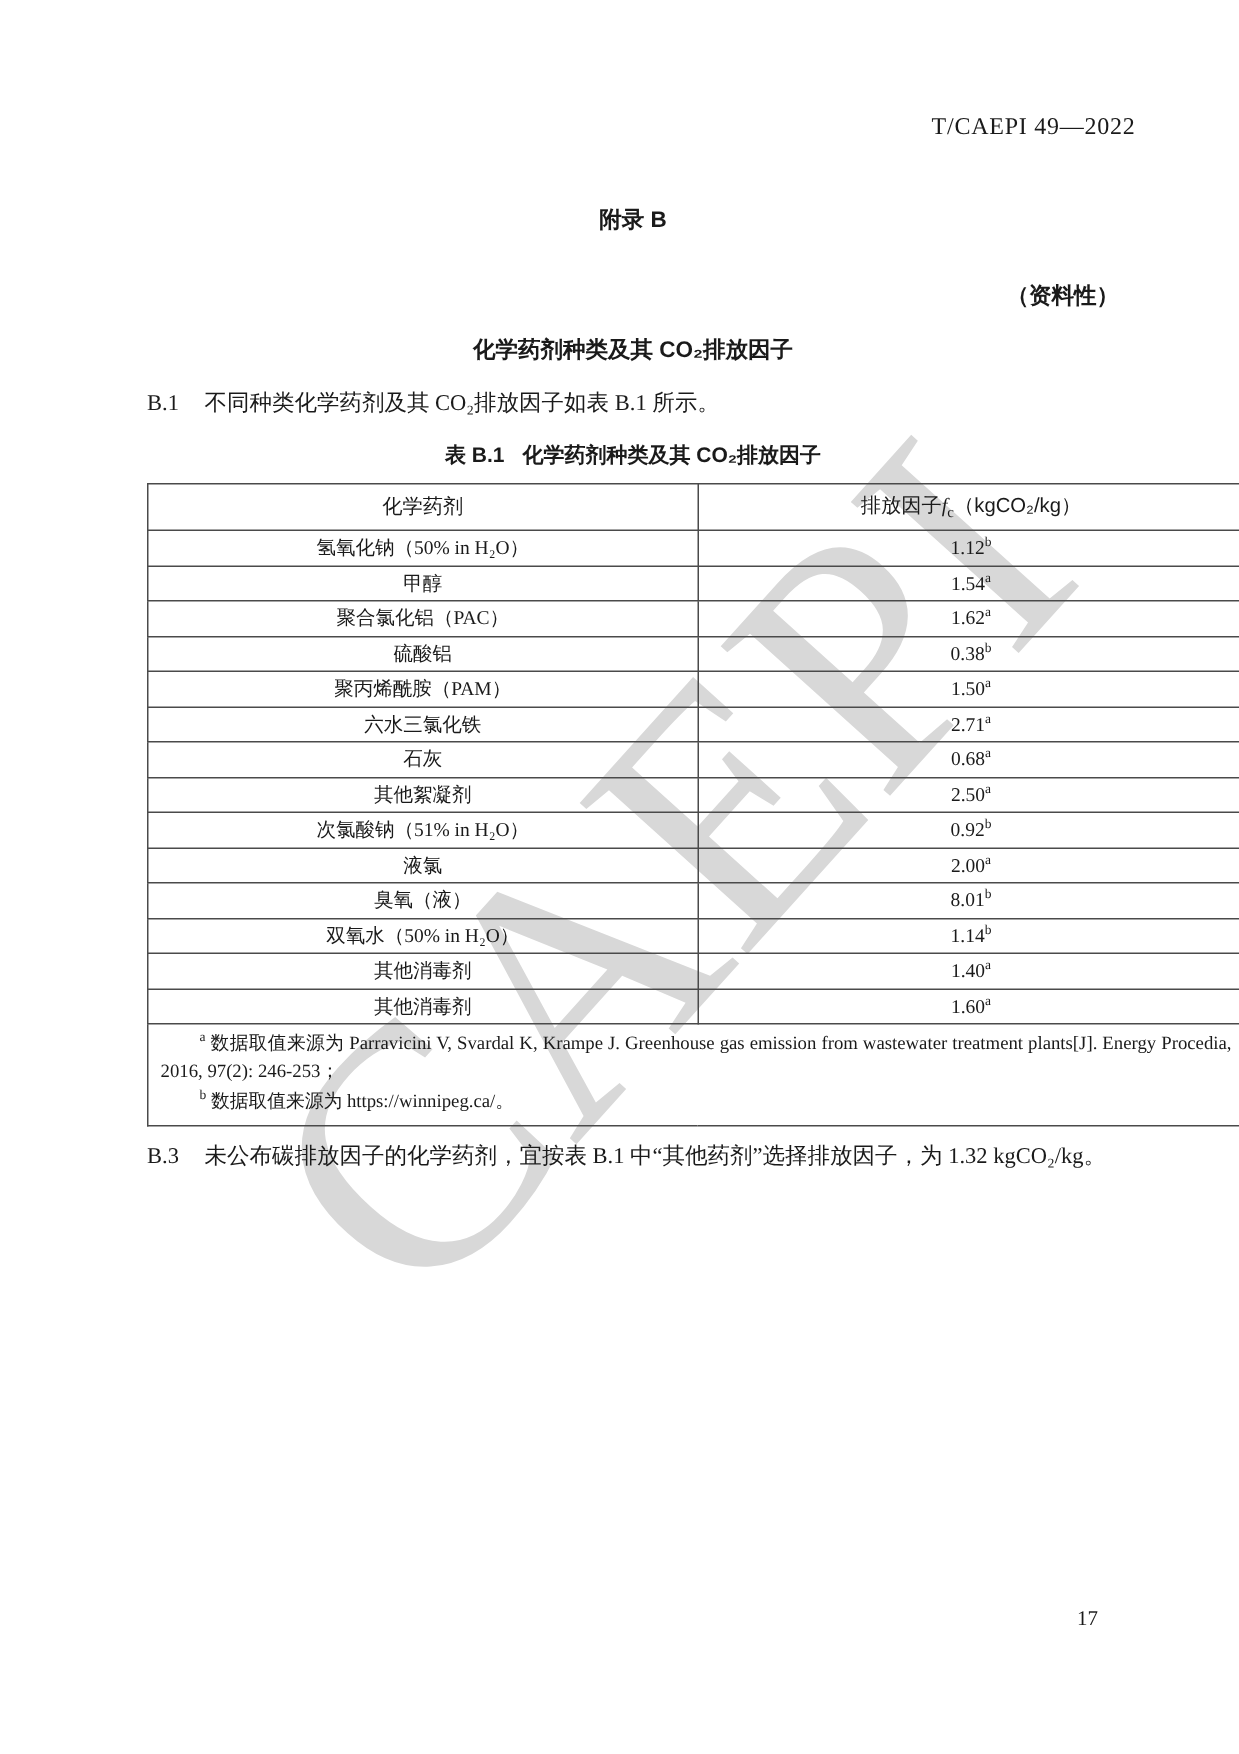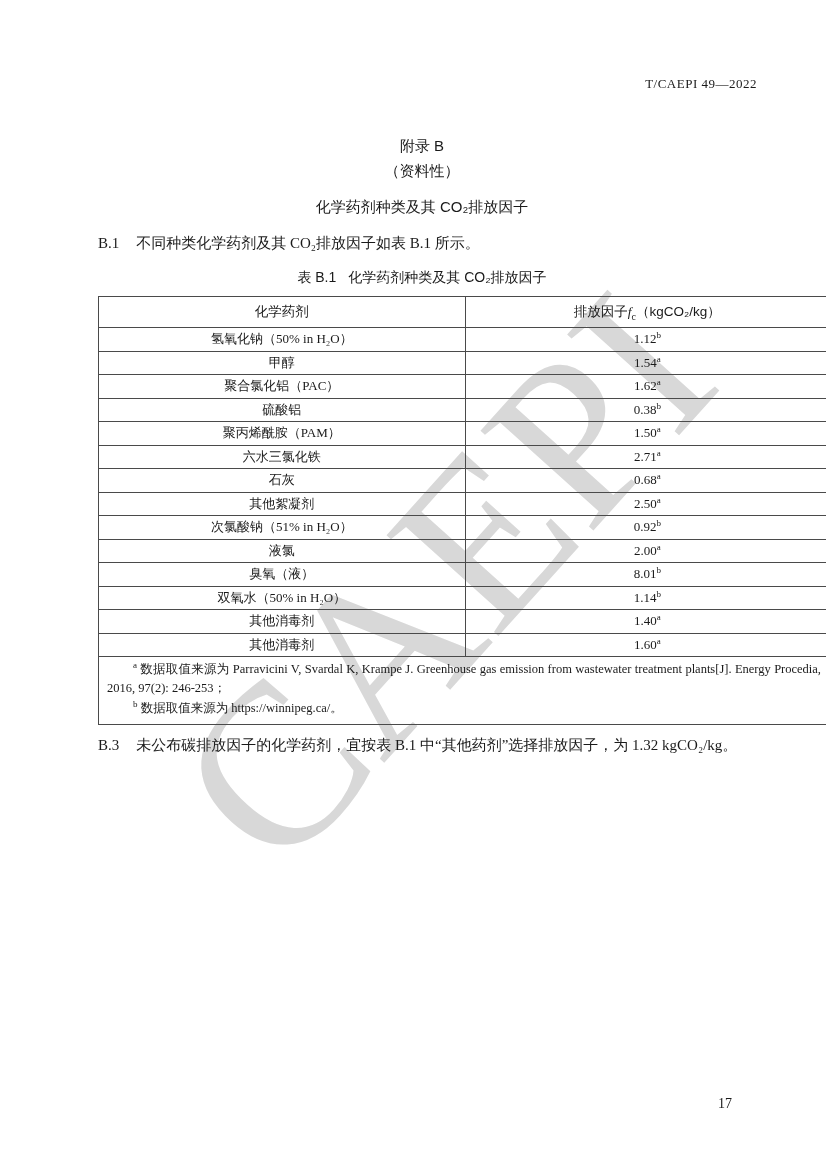--- a/index.html
+++ b/index.html
@@ -10,29 +10,29 @@
   .page { position: absolute; inset: 0; background: #ffffff; }
 
   
   .watermark-box { position: absolute; left: 95px; top: 180px; width: 700px; height: 800px;
                    display: flex; align-items: center; justify-content: center;
                    pointer-events: none; z-index: 0; }
   .watermark-text { font-family: "Liberation Serif", "DejaVu Serif", serif;
                     font-size: 230px; color: #d8d8d8; transform: rotate(-48deg);
                     white-space: nowrap; line-height: 1; }
 
-  .doc-code { position: absolute; top: 76px; right: 69px; font-size: 13px;
+  .doc-code { position: absolute; top: 76px; right: 69px; font-size: 16px;
               letter-spacing: 0.5px; z-index: 2; }
 
   .content { position: absolute; left: 98px; top: 0; width: 648px; z-index: 1; }
 
-  .hei { font-family: "Liberation Sans", sans-serif; font-weight: 400; }
+  .hei { font-family: "Liberation Sans", sans-serif; font-weight: 700; }
 
   .appendix-label { margin-top: 137px; text-align: center; font-size: 15px; }
-  .appendix-type  { margin-top: 6px;  text-align: center; font-size: 15px; }
+  .appendix-type  { margin-top: 32px;  text-align: right; font-size: 15px; }
   .appendix-title { margin-top: 17px;  text-align: center; font-size: 15px; }
 
   .para { font-size: 15px; line-height: 33px; text-align: justify; }
   .para-label { margin-right: 17px; }
   .para-b1 { margin-top: 16px; line-height: 20px; }
   .para-b2 { margin-top: 5px; }
   .para-b3 { margin-top: 4px; }
 
   .table-caption { margin-top: 16px; text-align: center; font-size: 14px; }
   .table-caption .cap-label { margin-right: 12px; }
@@ -45,21 +45,21 @@
   .factor-table td.cell { height: 23.5px; font-size: 13px; }
   .col-chem { width: 325px; }
   .col-factor { width: 323px; }
   sup { font-size: 9px; line-height: 0; }
   .fsym { font-family: "Liberation Serif", "DejaVu Serif", serif; font-style: italic; }
   .fsub { font-family: "Liberation Serif", "DejaVu Serif", serif; font-size: 10px; }
 
   .footnote-cell { text-align: left !important; padding: 3px 8px 6px 8px; }
   .footnote { font-size: 12.5px; line-height: 1.55; text-align: justify; text-indent: 26px; }
 
-  .page-number { position: absolute; top: 1096px; left: 690px; width: 70px;
+  .page-number { position: absolute; top: 1072px; left: 690px; width: 70px;
                  text-align: center; font-size: 14px; z-index: 1; }
 </style>
 </head>
 <body>
 
 <div class="page">
 
   <div class="watermark-box">
     <span class="watermark-text">CAEPI</span>
   </div>

